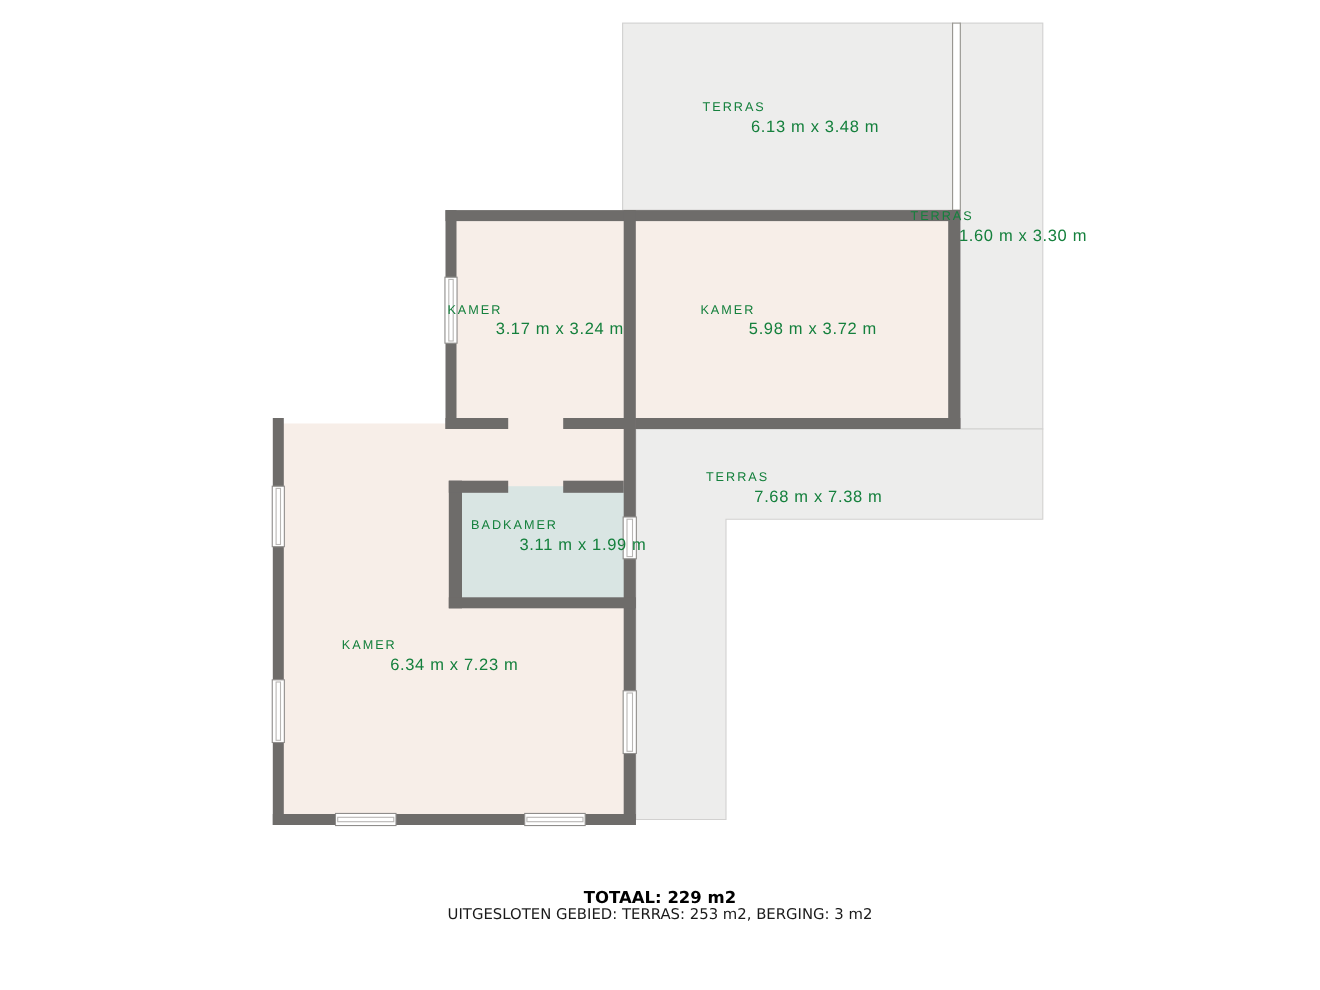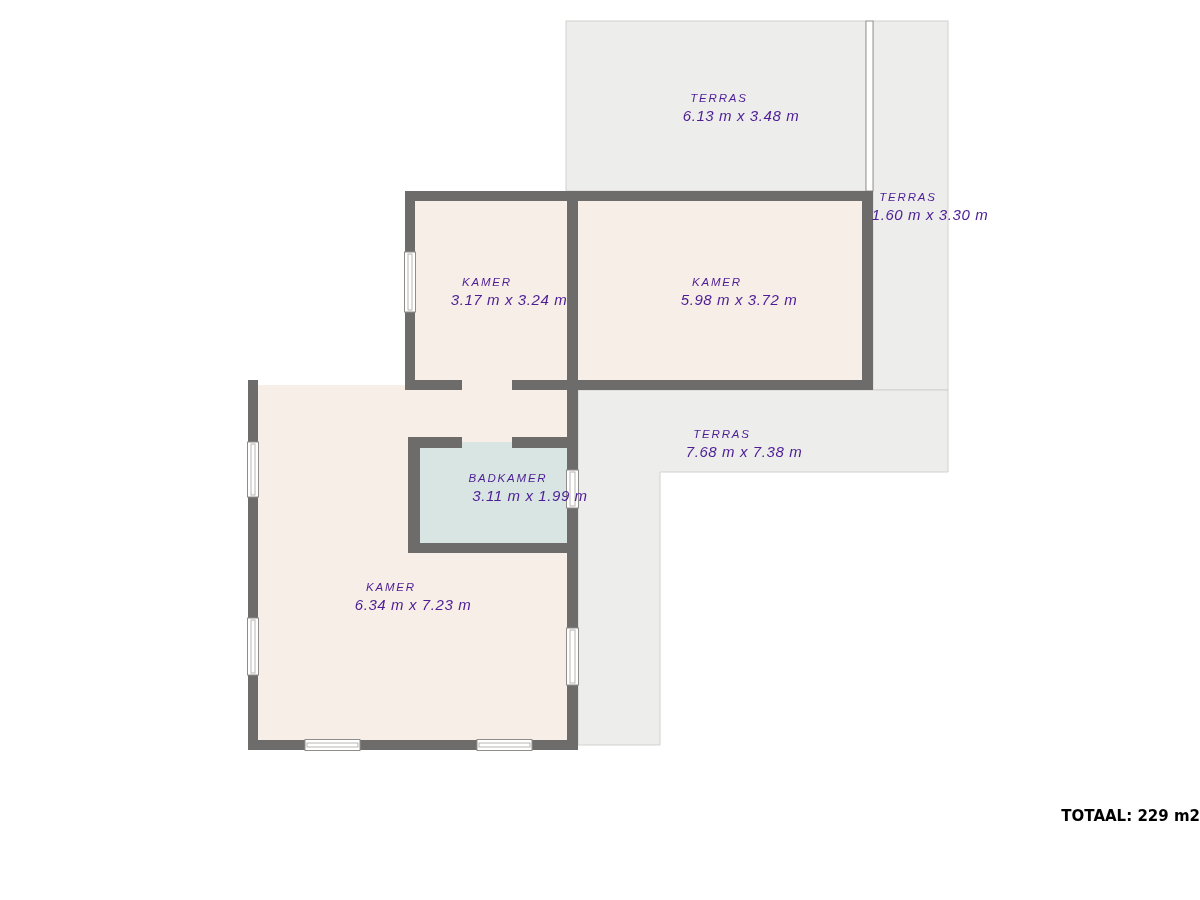--- a/index.html
+++ b/index.html
@@ -6,25 +6,25 @@
   #canvas{position:relative;width:1200px;height:900px;background:#ffffff;overflow:hidden;
           font-family:"Liberation Sans",sans-serif;}
   #plan-svg{position:absolute;left:0;top:0;}
   .terras{fill:#ededec;stroke:#d2d1d0;stroke-width:1;}
   .divider{fill:#ffffff;stroke:#96948f;stroke-width:1;}
   .kamer{fill:#f7eee8;}
   .bad{fill:#d9e5e3;}
   .wall{fill:#6e6c6a;}
   .win-outer{fill:#ffffff;stroke:#8f8d8b;stroke-width:1;}
   .win-inner{fill:none;stroke:#b8b6b4;stroke-width:1;}
-  .room-label{position:absolute;transform:translate(-50%,-50%);text-align:center;
-              color:#4c1d95;white-space:nowrap;font-style:italic;}
+  .room-label{position:absolute;transform:translate(-50%,-50%);text-align:left;
+              color:#15803d;white-space:nowrap;}
   .room-label .name{font-size:11.5px;letter-spacing:1.8px;}
   .room-label .dims{font-size:15px;letter-spacing:0.6px;margin-top:3px;padding-left:44px;}
-  #summary{position:absolute;left:0;right:0;top:808px;text-align:right;
+  #summary{position:absolute;left:0;right:0;top:808px;text-align:center;
            font-family:"DejaVu Sans","Liberation Sans",sans-serif;color:#1a1a1a;}
   #summary .total{font-size:15px;font-weight:bold;line-height:16px;color:#000;}
   #summary .floors{font-size:13.5px;line-height:14px;margin-top:7px;}
   #summary .excluded{font-size:13.5px;line-height:14px;}
   #summary .disclaimer{font-size:9.5px;line-height:10px;margin-top:16px;
                        letter-spacing:0.4px;color:#c5c4c2;}
 </style>
 </head>
 <body>
 
@@ -110,15 +110,16 @@
     <div class="name">BADKAMER</div>
     <div class="dims">3.11 m x 1.99 m</div>
   </div>
   <div class="room-label" style="left:391px;top:597px;">
     <div class="name">KAMER</div>
     <div class="dims">6.34 m x 7.23 m</div>
   </div>
 
   <div id="summary">
     <div class="total">TOTAAL: 229 m2</div>
+    <div class="excluded">UITGESLOTEN GEBIED: TERRAS: 253 m2, BERGING: 3 m2</div>
   </div>
 
 </div>
 
 </body></html>

